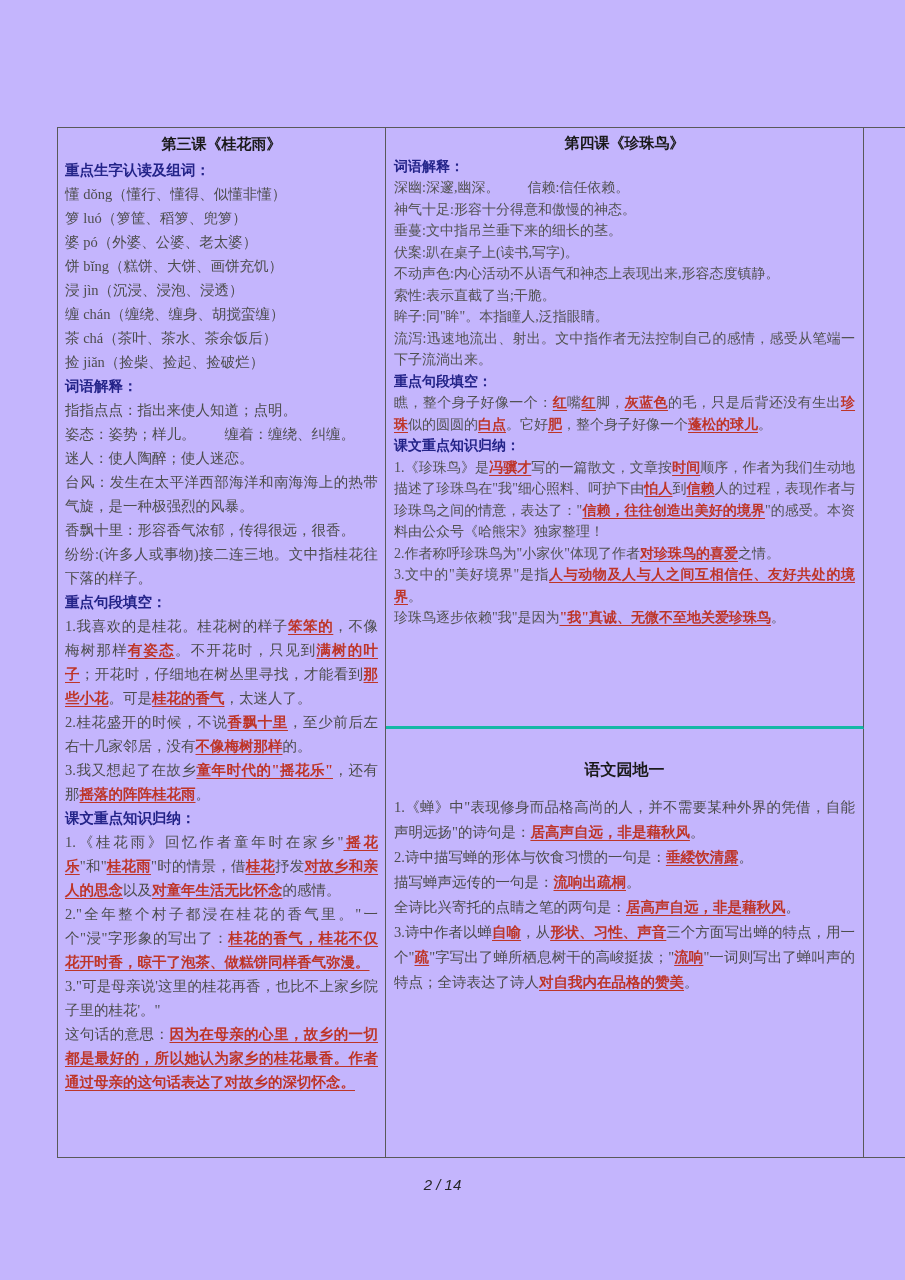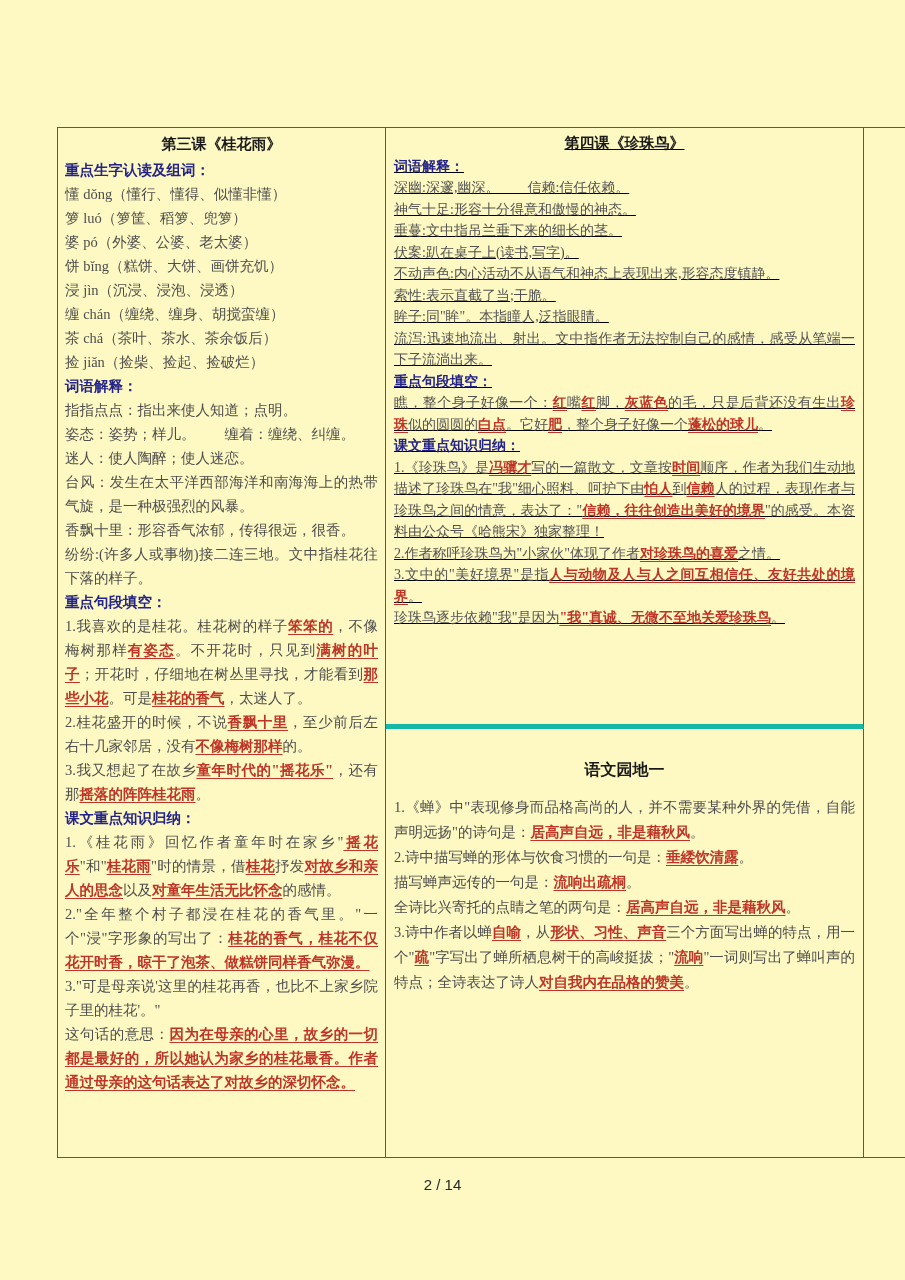--- a/index.html
+++ b/index.html
@@ -1,48 +1,48 @@
 <!DOCTYPE html>
 <html><head>
 <meta charset="utf-8">
 <style>
   * { margin:0; padding:0; box-sizing:border-box; }
   html,body { width:905px; height:1280px; background:#ffffff; overflow:hidden;
               font-family:"Liberation Serif","DejaVu Serif",serif; }
-  .page { position:relative; width:905px; height:1280px; background:#fef9c3; }
+  .page { position:relative; width:905px; height:1280px; background:#c4b5fd; }
 
   .sheet { position:absolute; left:57px; top:127px; width:852px; height:1031px;
            border:1px solid #595959;
            display:grid; grid-template-columns:328px 478px 1fr;
            grid-template-rows:601px 1fr; }
 
   .cell { overflow:hidden; }
   .cell-lesson3 { grid-column:1; grid-row:1 / 3; border-right:1px solid #595959;
                   padding:4px 7px 0 7px; font-size:14.5px; line-height:24px; }
   .cell-lesson4 { grid-column:2; grid-row:1; border-right:1px solid #595959;
-                  border-bottom:5px solid #14b8a6;
-                  padding:5px 8px 0 8px; font-size:14px; line-height:21.5px;text-decoration:underline; }
+                  border-bottom:3px solid #14b8a6;
+                  padding:5px 8px 0 8px; font-size:14px; line-height:21.5px; }
   .cell-yuwen   { grid-column:2; grid-row:2; border-right:1px solid #595959;
                   padding:28px 8px 0 8px; font-size:14.5px; line-height:25px; }
   .cell-empty   { grid-column:3; grid-row:1 / 3; }
 
   .title { text-align:center; font-weight:bold; color:#1a1a1a; }
   .cell-lesson3 .title { font-size:15px; margin-bottom:2px; }
   .cell-lesson4 .title { font-size:15px; margin-bottom:1px; }
   .cell-yuwen  .title { font-size:16px; margin-bottom:13px; }
 
   .head { color:#232388; font-weight:bold; }
   .para { color:#4d4d4d; text-align:justify; }
   .cell-lesson4 .para { color:#525252; }
   .hl { color:#be3528; font-weight:bold; text-decoration:underline;
         text-underline-offset:3px; text-decoration-thickness:1px; }
 
   .footer { position:absolute; left:0; top:1176px; width:885px; text-align:center;
             font-size:15px; color:#262626;
-            font-family:"Liberation Sans","DejaVu Sans",sans-serif; }
+            font-family:"Liberation Sans","DejaVu Sans",sans-serif;font-style:italic; }
 </style>
 </head>
 <body>
 
 <div class="page">
   <div class="sheet">
 
     <div class="cell cell-lesson3">
       <div class="title">第三课《桂花雨》</div>
       <div>

